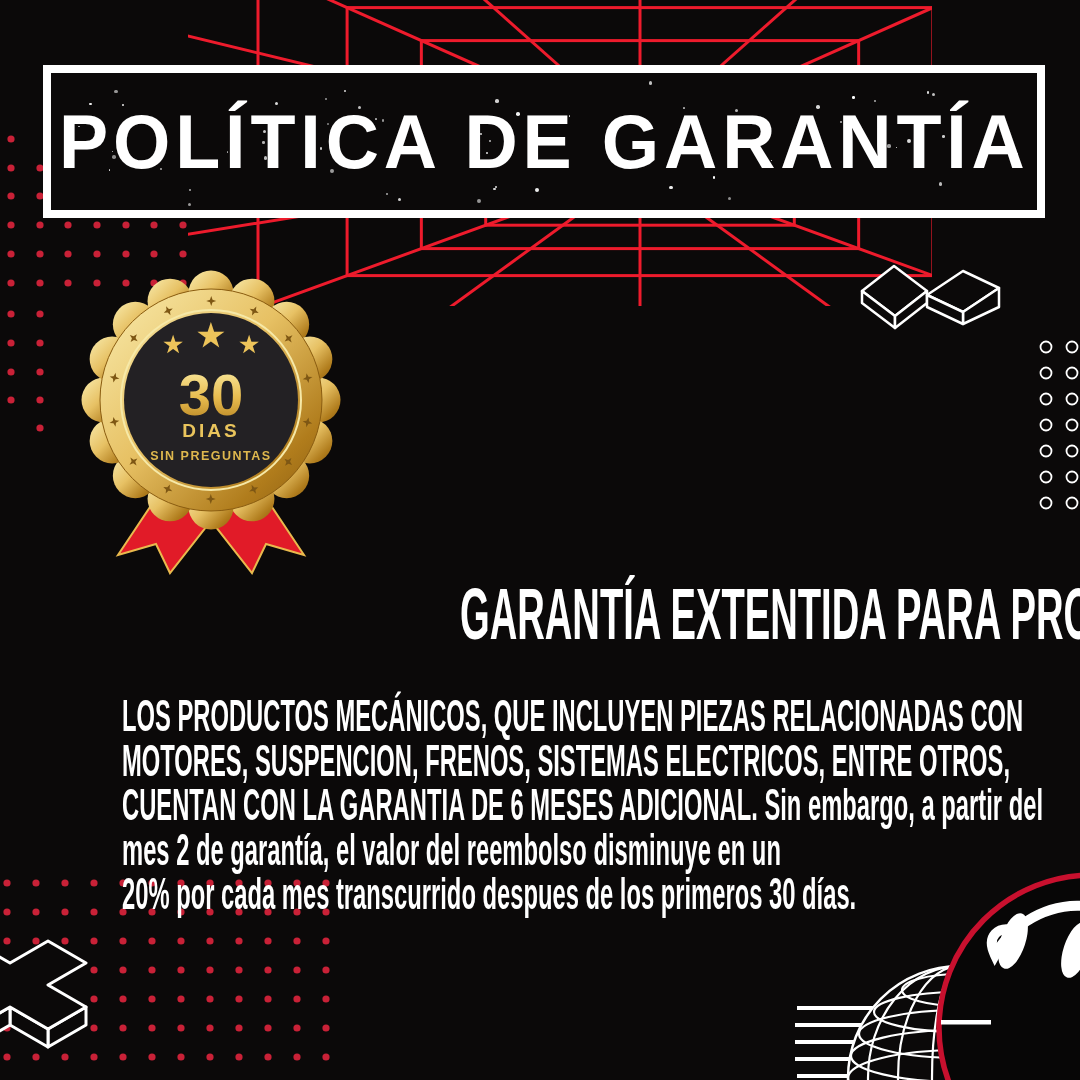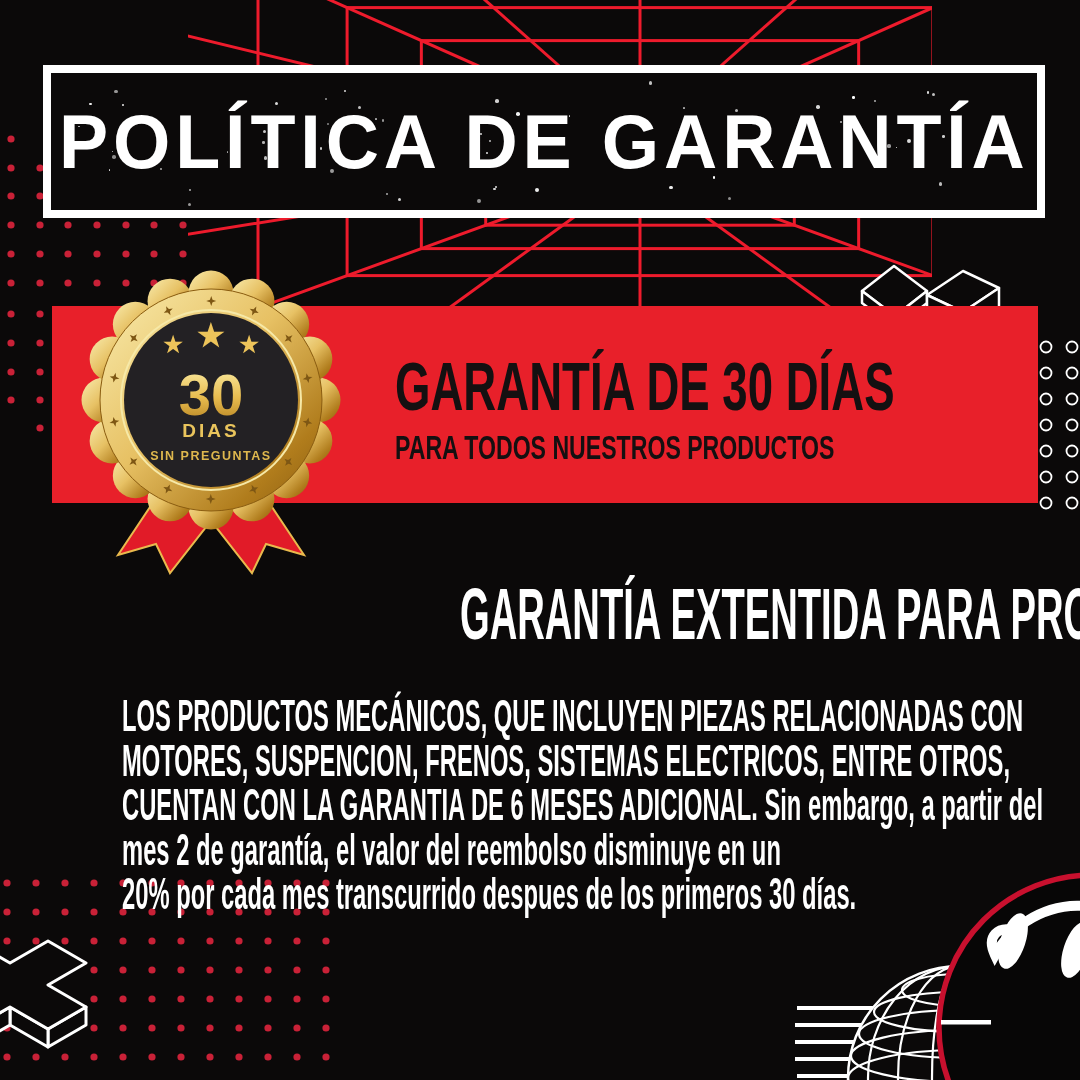--- a/index.html
+++ b/index.html
@@ -319,26 +319,20 @@
         <span class="spk" style="width: 1.43546px; height: 1.43546px; left: 274.177px; top: 25.3923px; opacity: 0.52;"></span>
         <span class="spk" style="width: 1.87295px; height: 1.87295px; left: 435.345px; top: 79.0955px; opacity: 0.86;"></span>
         <span class="spk" style="width: 3.38071px; height: 3.38071px; left: 765.399px; top: 32.4906px; opacity: 0.83;"></span>
         <span class="spk" style="width: 2.55341px; height: 2.55341px; left: 437.802px; top: 66.6285px; opacity: 0.73;"></span>
         <span class="spk" style="width: 2.27516px; height: 2.27516px; left: 330.645px; top: 46.4494px; opacity: 0.57;"></span>
         <span class="spk" style="width: 2.51379px; height: 2.51379px; left: 268.704px; top: 74.3197px; opacity: 0.77;"></span>
       </div>
     <h1>POLÍTICA DE GARANTÍA</h1>
   </div>
 
-  <div class="banner">
-    <div class="banner-text">
-      <div class="banner-heading">GARANTÍA DE 30 DÍAS</div>
-      <div class="banner-sub">PARA TODOS NUESTROS PRODUCTOS</div>
-    </div>
-  </div>
 
   <svg class="badge" viewBox="0 0 270 310">
     <defs>
       <linearGradient id="gGold" x1="0" y1="0" x2="1" y2="1">
         <stop offset="0" stop-color="#f9ecae"></stop>
         <stop offset=".45" stop-color="#e7c164"></stop>
         <stop offset=".8" stop-color="#b07c1c"></stop>
         <stop offset="1" stop-color="#8a5c10"></stop>
       </linearGradient>
       <linearGradient id="gText" x1="0" y1="0" x2="0" y2="1">

